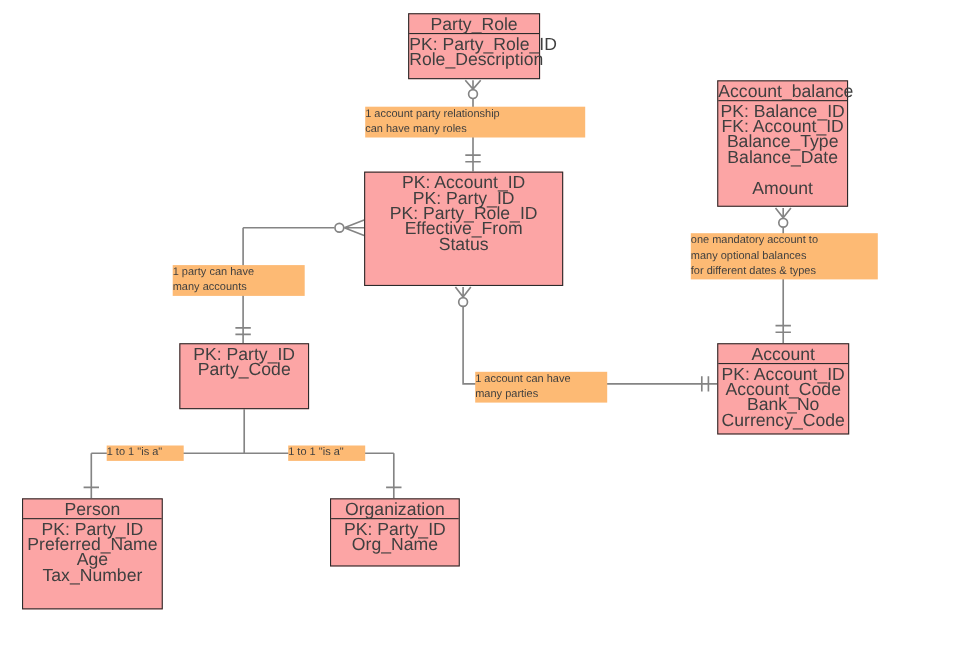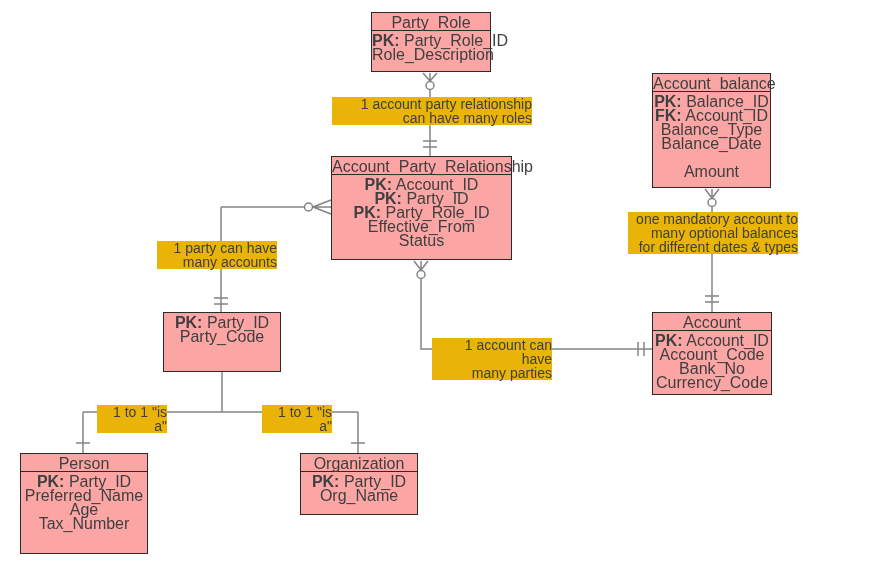--- a/index.html
+++ b/index.html
@@ -6,23 +6,23 @@
   .stage{position:relative;width:869px;height:587px;background:#fff;overflow:hidden;
          font-family:"Liberation Sans",sans-serif;color:#3f3f3f;}
   .wires{position:absolute;left:0;top:0;z-index:1;}
   .wires path,.wires line{stroke:#848484;stroke-width:1.5;fill:none;}
   .wires circle{stroke:#848484;stroke-width:1.5;fill:#ffffff;}
   .entity{position:absolute;z-index:3;box-sizing:border-box;background:#fca5a5;
           border:1.5px solid #2b2b2b;text-align:center;font-size:16px;}
   .entity-title{line-height:15px;padding-top:2px;border-bottom:1.5px solid #2b2b2b;white-space:nowrap;}
   .entity-body{padding-top:3px;}
   .attr{line-height:14px;min-height:14px;white-space:nowrap;}
-  .attr .pk{font-weight:bold;text-align:center;}
-  .lbl{position:absolute;z-index:2;font-size:14px;line-height:14px;text-align:right;
-       white-space:pre-line;background:#eab308;}
+  .attr .pk{font-weight:normal;text-align:center;}
+  .lbl{position:absolute;z-index:2;font-size:10px;line-height:14px;text-align:left;
+       white-space:pre-line;background:#fdba74;}
 </style>
 </head>
 <body>
 
 <div class="stage">
 
   <svg class="wires" width="869" height="587">
 
     <g>
       <path d="M430,81 L423,73 M430,81 L430,73 M430,81 L437,73"></path>
@@ -85,21 +85,20 @@
         <div class="attr"><span class="pk">PK:</span> Balance_ID</div>
         <div class="attr"><span class="pk">FK:</span> Account_ID</div>
         <div class="attr">Balance_Type</div>
         <div class="attr">Balance_Date</div>
         <div class="attr"></div>
         <div class="attr">Amount</div>
       </div>
   </div>
 
   <div class="entity" style="left:331px;top:156px;width:181px;height:104px">
-    <div class="entity-title">Account_Party_Relationship</div>
     <div class="entity-body">
         <div class="attr"><span class="pk">PK:</span> Account_ID</div>
         <div class="attr"><span class="pk">PK:</span> Party_ID</div>
         <div class="attr"><span class="pk">PK:</span> Party_Role_ID</div>
         <div class="attr">Effective_From</div>
         <div class="attr">Status</div>
       </div>
   </div>
 
   <div class="entity" style="left:163px;top:312px;width:118px;height:60px">

